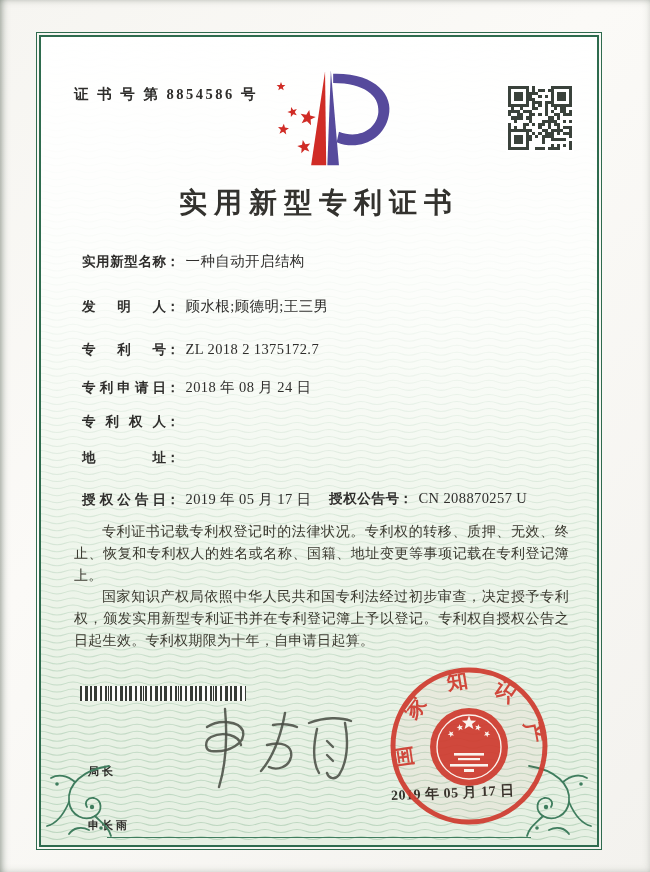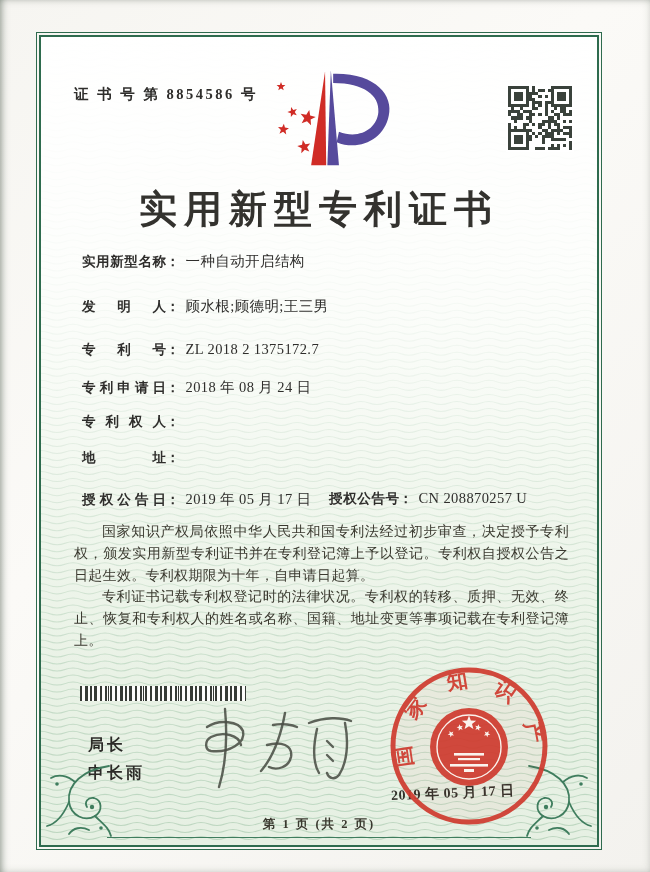--- a/index.html
+++ b/index.html
@@ -44,21 +44,21 @@
     font-size:14.5px;font-weight:600;letter-spacing:2.5px;color:var(--text_dark);
   }
   .logo{position:absolute;left:221px;top:31px;width:140px;height:102px;}
   .logo svg{width:100%;height:100%;}
   .logo .stars{fill:var(--logo_red);}
   .qr{position:absolute;left:465px;top:47px;width:68px;height:68px;padding:2px;background:#fff;}
   .qr svg{width:100%;height:100%;fill:#3a423b;}
 
   .title{
     position:absolute;left:0;top:147px;width:100%;
-    text-align:center;font-size:38px;font-weight:600;
+    text-align:center;font-size:28px;font-weight:600;
     letter-spacing:7px;color:#33322e;
   }
 
   .field-row{
     position:absolute;left:41px;width:505px;
     display:flex;align-items:baseline;
     color:var(--text_dark);white-space:nowrap;
   }
   .f-label{
     display:inline-block;width:84px;
@@ -81,21 +81,21 @@
   .barcode{
     position:absolute;left:39px;top:649px;width:166px;height:15px;
     background:
       repeating-linear-gradient(90deg,#363b36 0 2px,rgba(0,0,0,0) 2px 5px),
       repeating-linear-gradient(90deg,#363b36 0 1px,rgba(0,0,0,0) 1px 7px),
       repeating-linear-gradient(90deg,rgba(255,255,255,.9) 0 1px,rgba(0,0,0,0) 1px 13px),
       #fdfdfc;
   }
 
   .signer{position:absolute;left:47px;top:694px;color:#2c2b28;}
-  .signer div{font-size:16px;font-weight:700;letter-spacing:3px;line-height:28px;font-family:"Liberation Sans","DejaVu Sans",sans-serif;}
+  .signer div{font-size:11px;font-weight:700;letter-spacing:3px;line-height:28px;font-family:"Liberation Sans","DejaVu Sans",sans-serif;margin-top:26px;}
   .signature{position:absolute;left:148px;top:664px;width:170px;height:100px;}
   .signature svg{width:100%;height:100%;}
   .signature path{fill:none;stroke:#4a4f45;stroke-width:2.4;stroke-linecap:round;opacity:.88;}
 
   .seal{position:absolute;left:343px;top:624px;width:170px;height:170px;z-index:4;opacity:.92;}
   .seal svg{width:100%;height:100%;}
   .seal .ring{fill:rgba(220,80,60,.05);stroke:var(--seal_red);stroke-width:5;}
   .seal text{fill:var(--seal_red);font-weight:700;font-size:21px;letter-spacing:2px;}
   .seal .emblem{fill:var(--seal_red);}
   .seal .em-white{fill:#fdf4ef;}
@@ -471,22 +471,22 @@
             <span class="f-colon">：</span>
           <span class="f-value">2019 年 05 月 17 日</span>
           <span class="grant-group">
             <span class="f-label" style="width:70px">授权公告号</span>
               <span class="f-colon">：</span>
             <span class="f-value">CN 208870257 U</span>
           </span>
         </div>
 
         <div class="body-text">
+          <p>专利证书记载专利权登记时的法律状况。专利权的转移、质押、无效、终止、恢复和专利权人的姓名或名称、国籍、地址变更等事项记载在专利登记簿上。</p>
           <p>国家知识产权局依照中华人民共和国专利法经过初步审查，决定授予专利权，颁发实用新型专利证书并在专利登记簿上予以登记。专利权自授权公告之日起生效。专利权期限为十年，自申请日起算。</p>
-          <p>专利证书记载专利权登记时的法律状况。专利权的转移、质押、无效、终止、恢复和专利权人的姓名或名称、国籍、地址变更等事项记载在专利登记簿上。</p>
         </div>
 
         <div class="barcode"></div>
 
         <div class="signer">
           <div>局长</div>
           <div>申长雨</div>
         </div>
 
         <div class="signature">
@@ -520,18 +520,17 @@
                 <polygon points="94.84,63.21 95.10,65.59 97.39,66.28 95.21,67.26 95.26,69.66 93.65,67.88 91.38,68.67 92.57,66.59 91.13,64.68 93.47,65.17"></polygon>
                 <polygon points="104.63,70.02 104.29,72.39 106.34,73.63 103.98,74.04 103.44,76.37 102.32,74.25 99.93,74.46 101.60,72.74 100.67,70.53 102.82,71.58"></polygon>
               </g>
             <rect class="em-white" x="70" y="92" width="30" height="2.6"></rect>
             <rect class="em-white" x="74" y="97" width="22" height="2.2"></rect>
             <rect class="em-white" x="66" y="103" width="38" height="2.6"></rect>
             <rect class="em-white" x="80" y="108" width="10" height="3"></rect>
           </svg>
         </div>
 
-        <div class="footer">第 1 页 (共 2 页)</div>
 
       </div>
     </div>
   </div>
 </div>
 
 </body></html>

